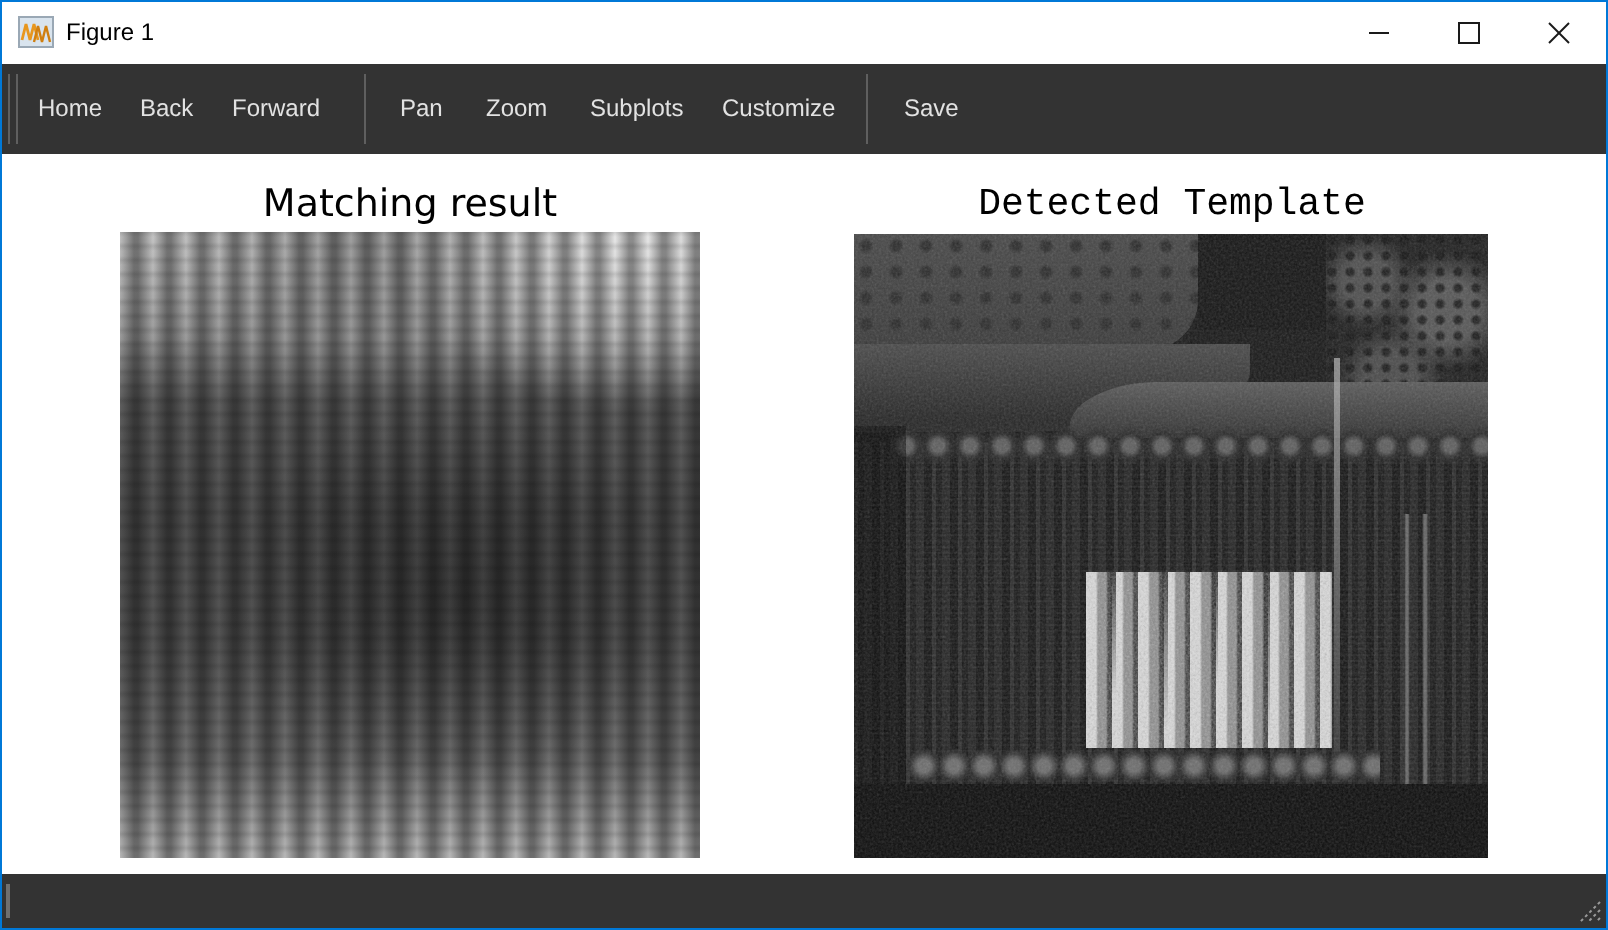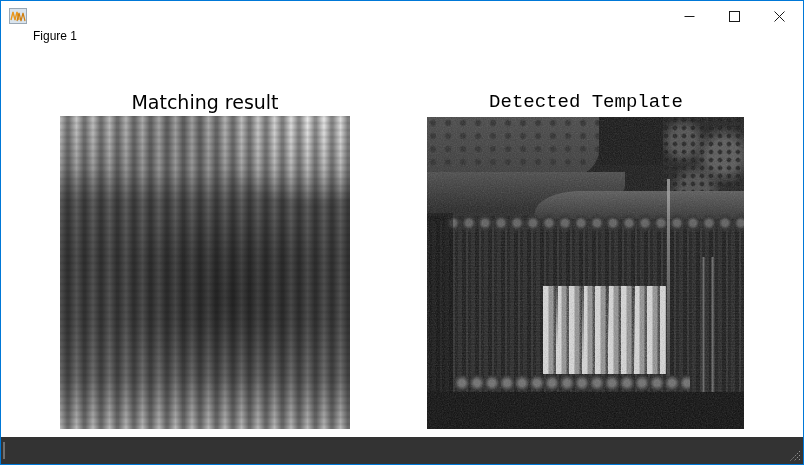--- a/index.html
+++ b/index.html
@@ -7,21 +7,21 @@
   body { font-family:"Liberation Sans", sans-serif; }
 
   .window {
     position:relative; width:804px; height:465px;
     background:#ffffff; border:1px solid #0078d7; overflow:hidden;
   }
 
   
   .titlebar { position:absolute; left:0; top:0; right:0; height:31px; background:#ffffff; }
   .app-icon { position:absolute; left:8px; top:7px; width:18px; height:16px; }
-  .title-text { position:absolute; left:32px; top:0; height:31px; line-height:31px; font-size:12px; color:#000;margin-top:20px; }
+  .title-text { position:absolute; left:32px; top:0; height:31px; line-height:31px; font-size:12px; color:#000; }
   .win-controls { position:absolute; right:1px; top:0; height:31px; display:flex; }
   .win-btn { width:45px; height:31px; display:flex; align-items:center; justify-content:center; }
 
   
   .toolbar { position:absolute; left:0; top:31px; right:0; height:45px; background:#333333; }
   .tb-grip { position:absolute; left:3px; top:5px; width:5px; height:35px;
              border-left:1px solid #5f5f5f; border-right:1px solid #5f5f5f; }
   .tb-btn { position:absolute; top:0; height:45px; line-height:45px; color:#e2e2e2;
             font-size:12px; cursor:default; white-space:nowrap; }
   .tb-sep { position:absolute; top:5px; width:1px; height:35px; background:#5f5f5f; }
@@ -126,20 +126,33 @@
       </div>
       <div class="win-btn">
         <svg width="11" height="11">
           <line x1="0.5" y1="0.5" x2="10.5" y2="10.5" stroke="#1a1a1a" stroke-width="1"></line>
           <line x1="10.5" y1="0.5" x2="0.5" y2="10.5" stroke="#1a1a1a" stroke-width="1"></line>
         </svg>
       </div>
     </div>
   </div>
 
+  <div class="toolbar">
+    <div class="tb-grip"></div>
+    <div class="tb-btn" style="left:18px">Home</div>
+    <div class="tb-btn" style="left:69px">Back</div>
+    <div class="tb-btn" style="left:115px">Forward</div>
+    <div class="tb-sep" style="left:181px"></div>
+    <div class="tb-btn" style="left:199px">Pan</div>
+    <div class="tb-btn" style="left:242px">Zoom</div>
+    <div class="tb-btn" style="left:294px">Subplots</div>
+    <div class="tb-btn" style="left:360px">Customize</div>
+    <div class="tb-sep" style="left:432px"></div>
+    <div class="tb-btn" style="left:451px">Save</div>
+  </div>
 
   <div class="canvas">
     <div class="fig-title left">Matching result</div>
     <div class="fig-title right">Detected Template</div>
 
     <div class="img-matching"></div>
 
     <div class="img-sem">
       <div class="sem-layer sem-pillars"></div>
       <div class="sem-layer sem-notch"></div>

